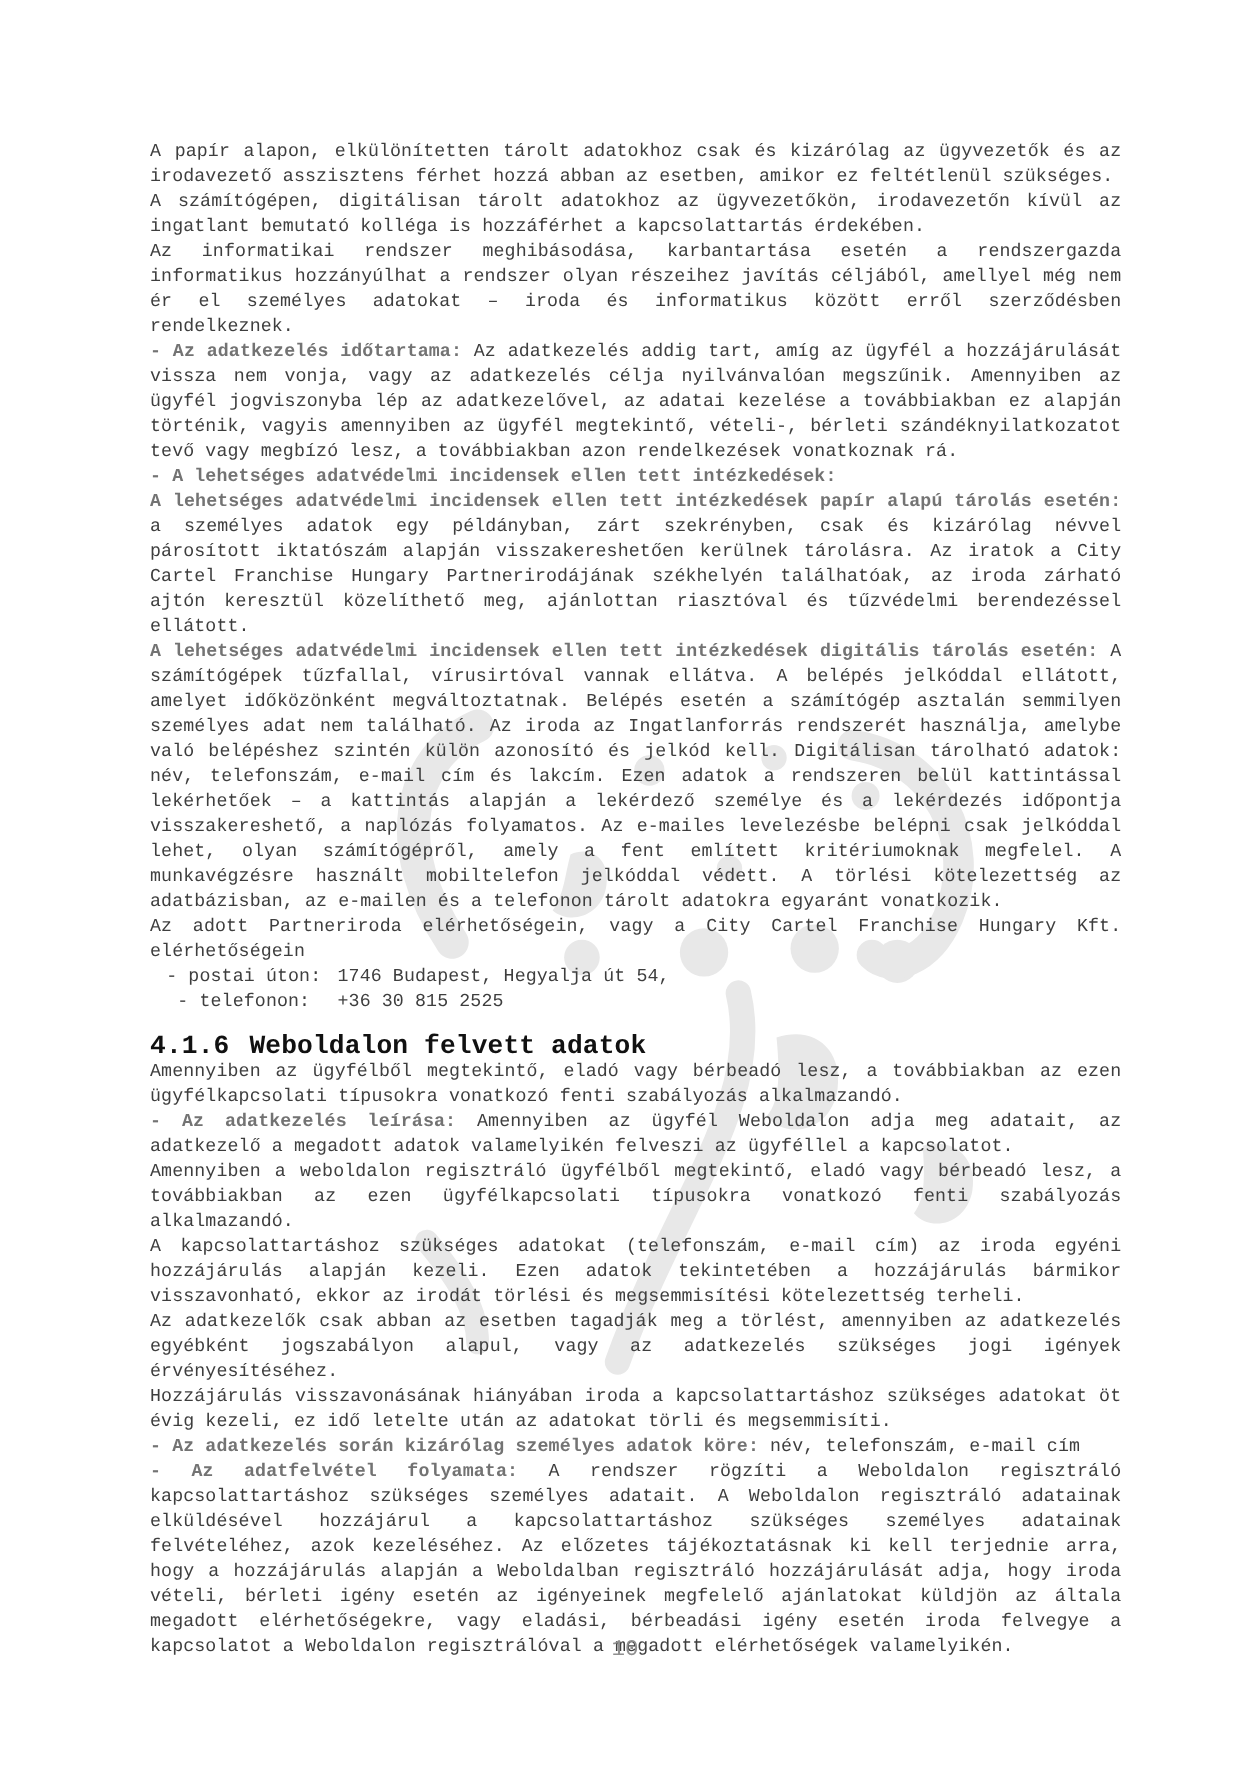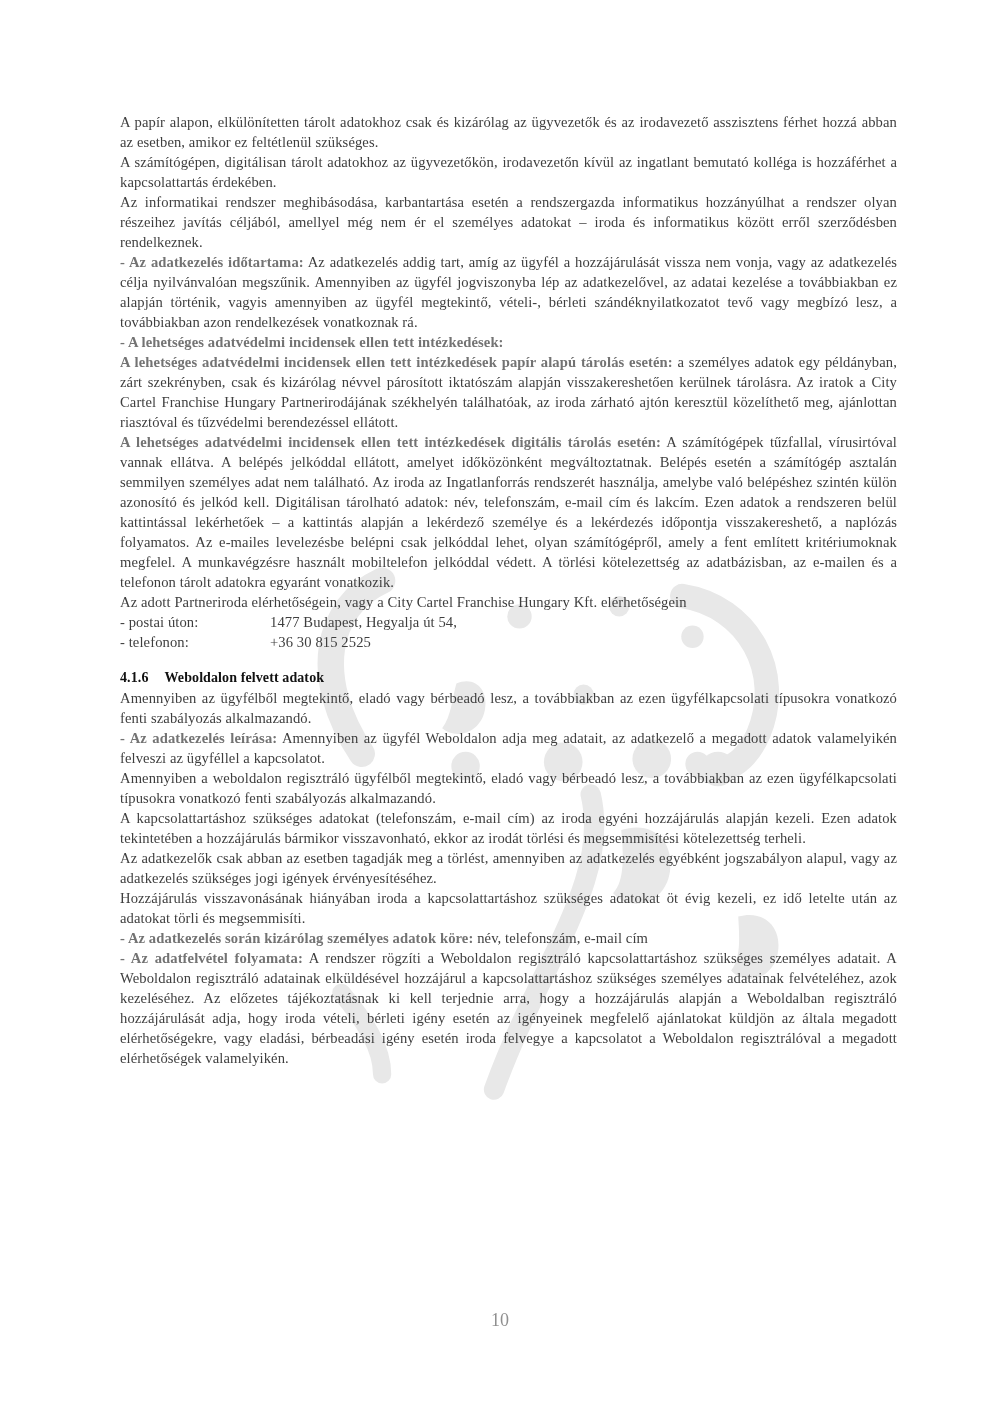--- a/index.html
+++ b/index.html
@@ -1,40 +1,40 @@
 <!DOCTYPE html>
 <html lang="hu"><head>
 <meta charset="utf-8">
 <style>
   html,body{margin:0;padding:0;background:#ffffff;}
   .page{
     position:relative;
     width:1000px;height:1414px;
     background:#ffffff;
     overflow:hidden;
-    font-family:Liberation Serif, serif;
+    font-family:Liberation Mono, monospace;
   }
   .watermark{
     position:absolute;left:280px;top:535px;width:540px;height:580px;
     z-index:0;pointer-events:none;
   }
   .content{
     position:absolute;left:120px;top:112px;width:777px;
     z-index:1;
     color:#3e3e3e;
     font-size:14.6px;line-height:20px;
     letter-spacing:0.1px;
   }
   .para{margin:0;text-align:justify;}
   .para strong{color:#737373;font-weight:700;}
   .contact-row{display:flex;}
-  .contact-row .clabel{flex:0 0 150px;}
+  .contact-row .clabel{flex:0 0 150px;text-align:center;}
   .heading{
     margin:16px 0 0 0;
-    font-size:14px;line-height:20px;
+    font-size:21px;line-height:20px;
     color:#111111;font-weight:700;
     letter-spacing:0.1px;
   }
   .heading .hnum{margin-right:16px;}
   .pagefoot{
     position:absolute;left:0;top:1310px;width:100%;
     text-align:center;color:#8f8f8f;font-size:18px;
     z-index:1;
   }
 </style>
@@ -71,21 +71,21 @@
       <p class="para"><span>A papír alapon, elkülönítetten tárolt adatokhoz csak és kizárólag az ügyvezetők és az irodavezető asszisztens férhet hozzá abban az esetben, amikor ez feltétlenül szükséges.</span></p>
       <p class="para"><span>A számítógépen, digitálisan tárolt adatokhoz az ügyvezetőkön, irodavezetőn kívül az ingatlant bemutató kolléga is hozzáférhet a kapcsolattartás érdekében.</span></p>
       <p class="para"><span>Az informatikai rendszer meghibásodása, karbantartása esetén a rendszergazda informatikus hozzányúlhat a rendszer olyan részeihez javítás céljából, amellyel még nem ér el személyes adatokat – iroda és informatikus között erről szerződésben rendelkeznek.</span></p>
       <p class="para"><strong>- Az adatkezelés időtartama:</strong><span> Az adatkezelés addig tart, amíg az ügyfél a hozzájárulását vissza nem vonja, vagy az adatkezelés célja nyilvánvalóan megszűnik. Amennyiben az ügyfél jogviszonyba lép az adatkezelővel, az adatai kezelése a továbbiakban ez alapján történik, vagyis amennyiben az ügyfél megtekintő, vételi-, bérleti szándéknyilatkozatot tevő vagy megbízó lesz, a továbbiakban azon rendelkezések vonatkoznak rá.</span></p>
       <p class="para"><strong>- A lehetséges adatvédelmi incidensek ellen tett intézkedések:</strong></p>
       <p class="para"><strong>A lehetséges adatvédelmi incidensek ellen tett intézkedések papír alapú tárolás esetén:</strong><span> a személyes adatok egy példányban, zárt szekrényben, csak és kizárólag névvel párosított iktatószám alapján visszakereshetően kerülnek tárolásra. Az iratok a City Cartel Franchise Hungary Partnerirodájának székhelyén találhatóak, az iroda zárható ajtón keresztül közelíthető meg, ajánlottan riasztóval és tűzvédelmi berendezéssel ellátott.</span></p>
       <p class="para"><strong>A lehetséges adatvédelmi incidensek ellen tett intézkedések digitális tárolás esetén:</strong><span> A számítógépek tűzfallal, vírusirtóval vannak ellátva. A belépés jelkóddal ellátott, amelyet időközönként megváltoztatnak. Belépés esetén a számítógép asztalán semmilyen személyes adat nem található. Az iroda az Ingatlanforrás rendszerét használja, amelybe való belépéshez szintén külön azonosító és jelkód kell. Digitálisan tárolható adatok: név, telefonszám, e-mail cím és lakcím. Ezen adatok a rendszeren belül kattintással lekérhetőek – a kattintás alapján a lekérdező személye és a lekérdezés időpontja visszakereshető, a naplózás folyamatos. Az e-mailes levelezésbe belépni csak jelkóddal lehet, olyan számítógépről, amely a fent említett kritériumoknak megfelel. A munkavégzésre használt mobiltelefon jelkóddal védett. A törlési kötelezettség az adatbázisban, az e-mailen és a telefonon tárolt adatokra egyaránt vonatkozik.</span></p>
       <p class="para"><span>Az adott Partneriroda elérhetőségein, vagy a City Cartel Franchise Hungary Kft. elérhetőségein</span></p>
       <div class="contact-row">
         <span class="clabel">- postai úton:</span>
-        <span class="cvalue">1477 Budapest, Hegyalja út 54,</span>
+        <span class="cvalue">1746 Budapest, Hegyalja út 54,</span>
       </div>
       <div class="contact-row">
         <span class="clabel">- telefonon:</span>
         <span class="cvalue">+36 30 815 2525</span>
       </div>
       <h2 class="heading"><span class="hnum">4.1.6</span><span class="htitle">Weboldalon felvett adatok</span></h2>
       <p class="para"><span>Amennyiben az ügyfélből megtekintő, eladó vagy bérbeadó lesz, a továbbiakban az ezen ügyfélkapcsolati típusokra vonatkozó fenti szabályozás alkalmazandó.</span></p>
       <p class="para"><strong>- Az adatkezelés leírása:</strong><span> Amennyiben az ügyfél Weboldalon adja meg adatait, az adatkezelő a megadott adatok valamelyikén felveszi az ügyféllel a kapcsolatot.</span></p>
       <p class="para"><span>Amennyiben a weboldalon regisztráló ügyfélből megtekintő, eladó vagy bérbeadó lesz, a továbbiakban az ezen ügyfélkapcsolati típusokra vonatkozó fenti szabályozás alkalmazandó.</span></p>
       <p class="para"><span>A kapcsolattartáshoz szükséges adatokat (telefonszám, e-mail cím) az iroda egyéni hozzájárulás alapján kezeli. Ezen adatok tekintetében a hozzájárulás bármikor visszavonható, ekkor az irodát törlési és megsemmisítési kötelezettség terheli.</span></p>

